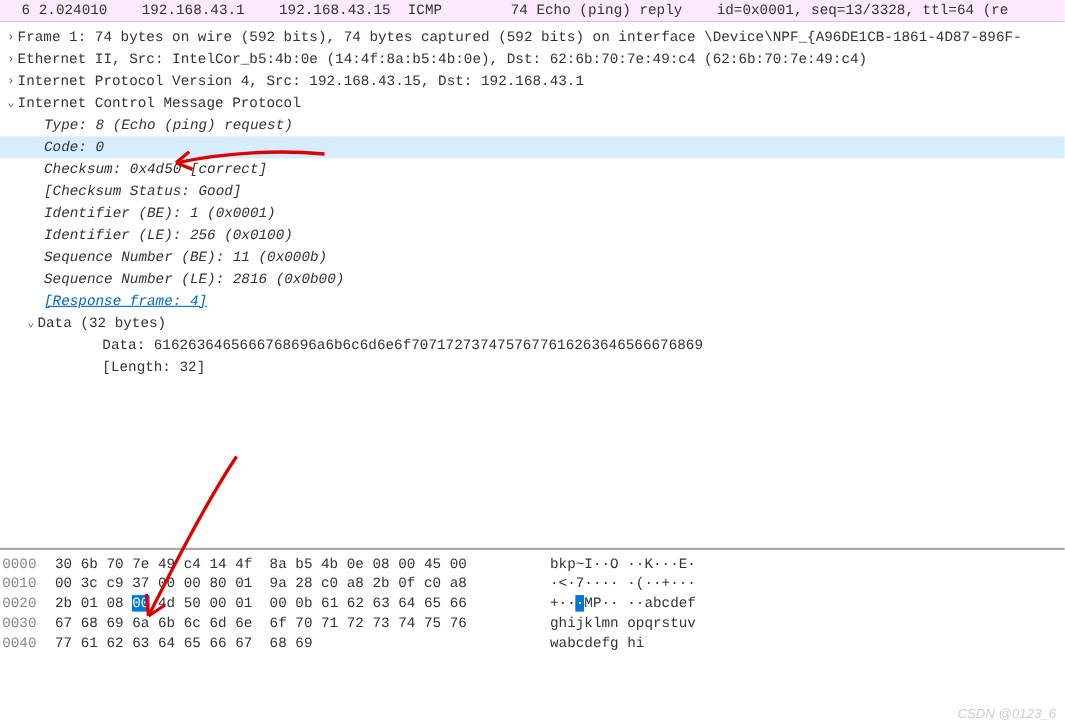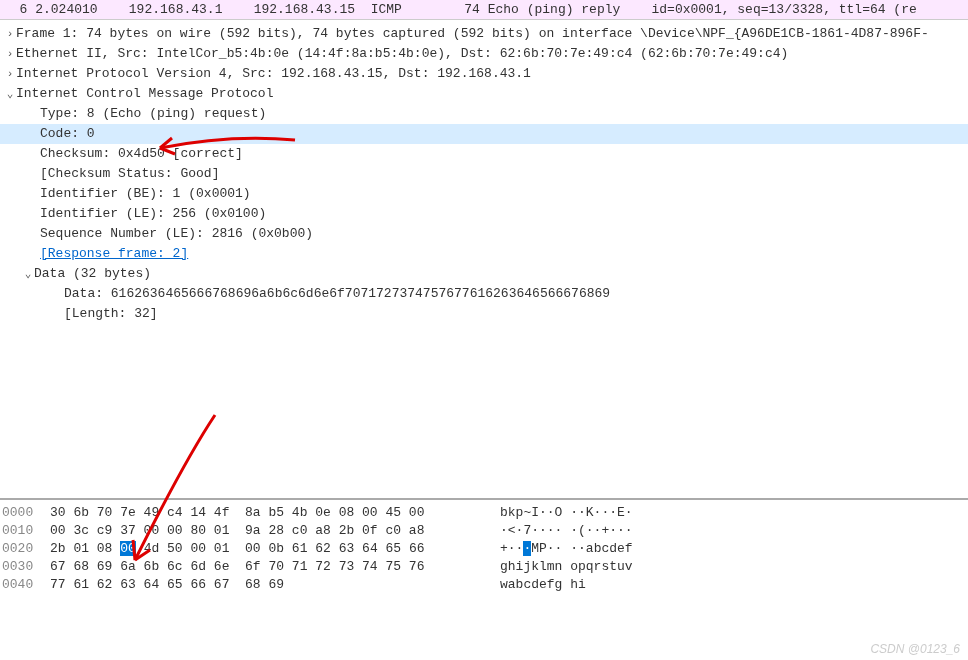--- a/index.html
+++ b/index.html
@@ -41,22 +41,22 @@
   .expander {
     display: inline-block;
     width: 12px;
     text-align: center;
     color: #555;
     user-select: none;
     font-size: 11px;
     line-height: 18px;
   }
   .indent-1 { padding-left: 22px; }
-  .indent-2 { padding-left: 40px; }
-  .indent-3 { padding-left: 64px; }
+  .indent-2 { padding-left: 40px; font-style: italic; }
+  .indent-3 { padding-left: 93px; }
   .link { color: #0066cc; text-decoration: underline; }
   .hex-pane {
     height: 140px;
     padding: 4px 2px;
     background: #fff;
     overflow: auto;
   }
   .hex-row {
     white-space: pre;
     line-height: 18px;
@@ -94,22 +94,23 @@
   <div class="tree-row"><span class="expander">›</span><span>Frame 1: 74 bytes on wire (592 bits), 74 bytes captured (592 bits) on interface \Device\NPF_{A96DE1CB-1861-4D87-896F-</span></div>
   <div class="tree-row"><span class="expander">›</span><span>Ethernet II, Src: IntelCor_b5:4b:0e (14:4f:8a:b5:4b:0e), Dst: 62:6b:70:7e:49:c4 (62:6b:70:7e:49:c4)</span></div>
   <div class="tree-row"><span class="expander">›</span><span>Internet Protocol Version 4, Src: 192.168.43.15, Dst: 192.168.43.1</span></div>
   <div class="tree-row"><span class="expander">⌄</span><span>Internet Control Message Protocol</span></div>
   <div class="tree-row indent-2"><span>Type: 8 (Echo (ping) request)</span></div>
   <div class="tree-row indent-2 highlighted"><span>Code: 0</span></div>
   <div class="tree-row indent-2"><span>Checksum: 0x4d50 [correct]</span></div>
   <div class="tree-row indent-2"><span>[Checksum Status: Good]</span></div>
   <div class="tree-row indent-2"><span>Identifier (BE): 1 (0x0001)</span></div>
   <div class="tree-row indent-2"><span>Identifier (LE): 256 (0x0100)</span></div>
+  <div class="tree-row indent-2"><span>Sequence Number (BE): 11 (0x000b)</span></div>
   <div class="tree-row indent-2"><span>Sequence Number (LE): 2816 (0x0b00)</span></div>
-  <div class="tree-row indent-2"><span class="link">[Response frame: 2]</span></div>
+  <div class="tree-row indent-2"><span class="link">[Response frame: 4]</span></div>
   <div class="tree-row indent-1"><span class="expander">⌄</span><span>Data (32 bytes)</span></div>
   <div class="tree-row indent-3"><span>Data: 6162636465666768696a6b6c6d6e6f7071727374757677616263646566676869</span></div>
   <div class="tree-row indent-3"><span>[Length: 32]</span></div>
 </div>
 
 <div class="hex-pane">
   <div class="hex-row">
     <span class="hex-offset">0000</span>
     <span class="hex-bytes"><span>30 6b 70 7e 49 c4 14 4f</span>  <span>8a b5 4b 0e 08 00 45 00</span></span>
     <span class="hex-ascii">bkp~I··O ··K···E·</span>

